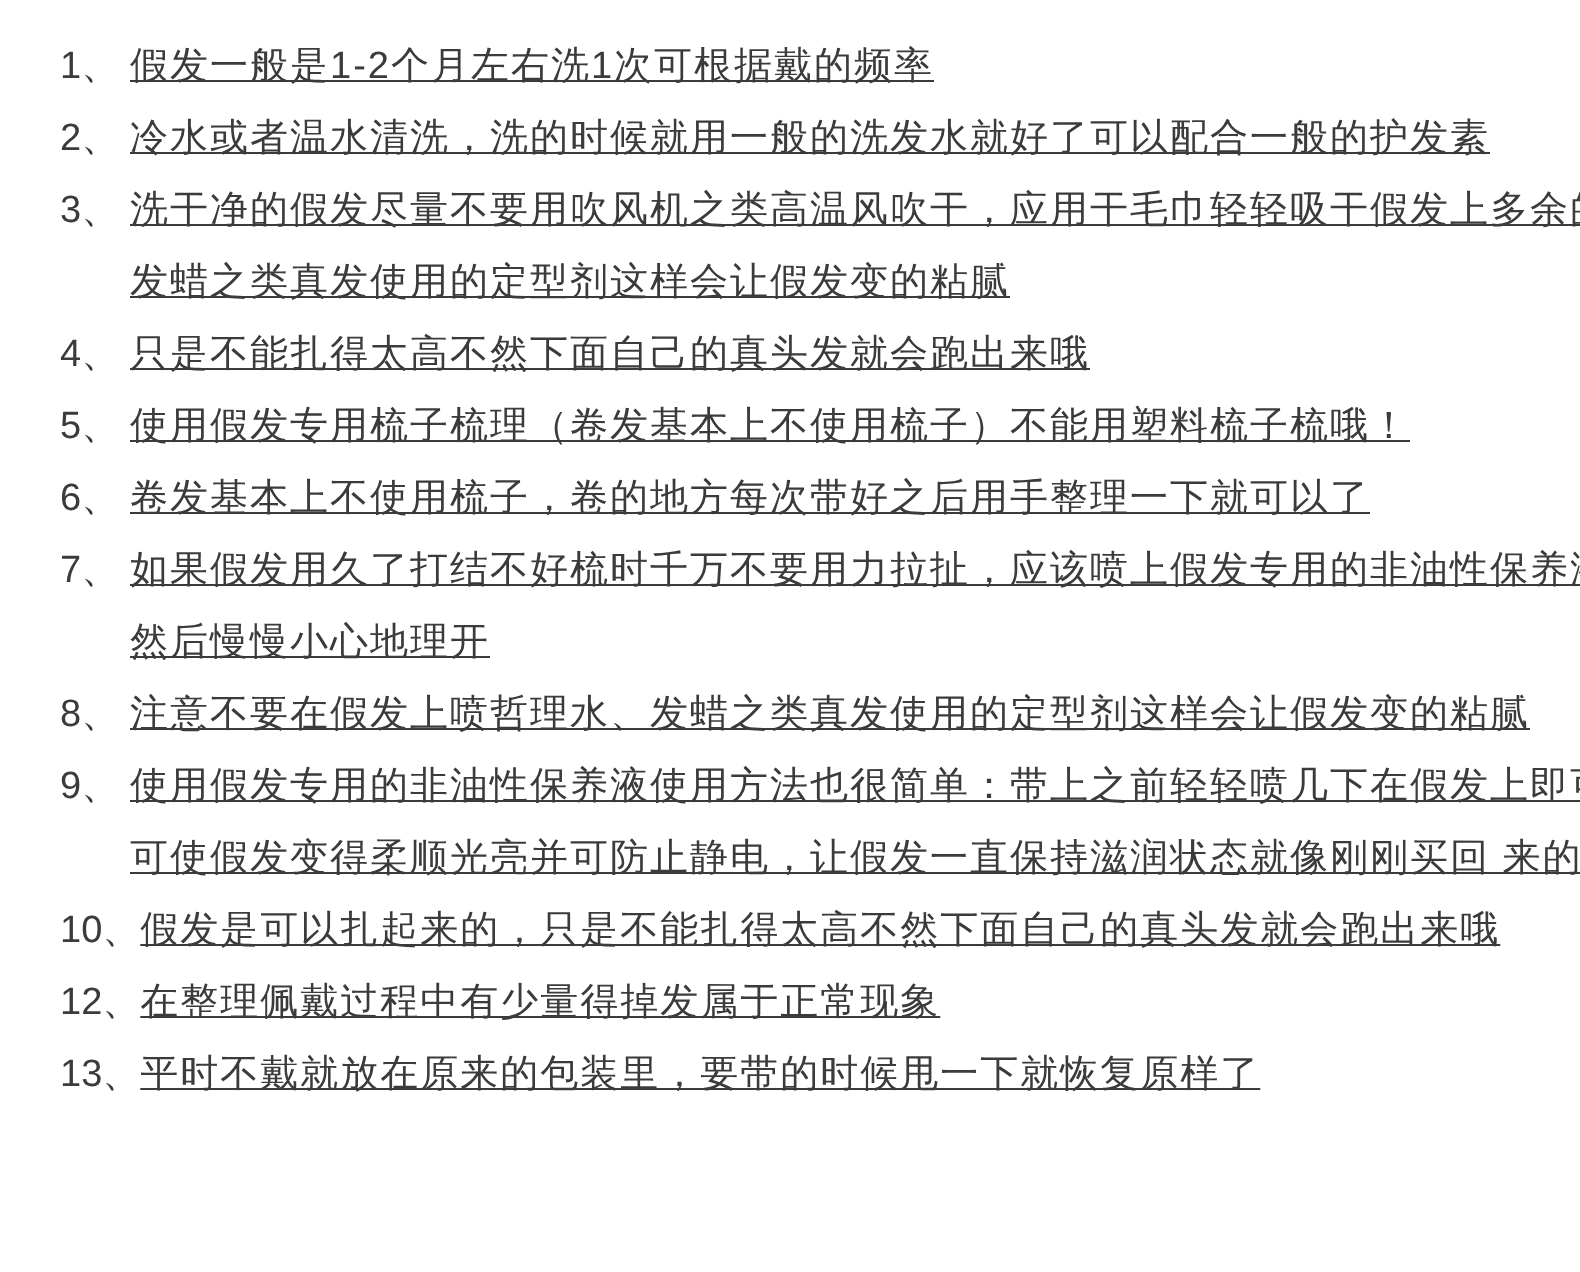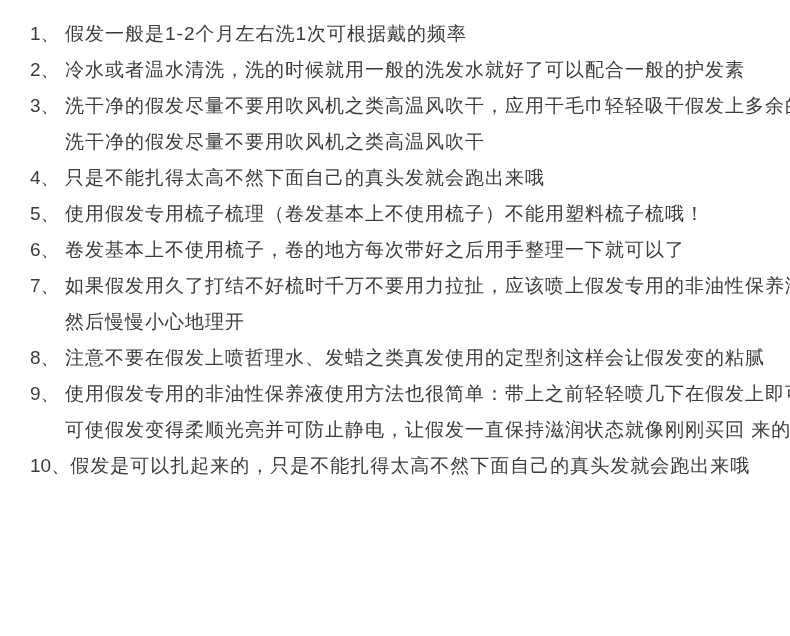--- a/index.html
+++ b/index.html
@@ -28,20 +28,21 @@
     font-size: 19px;
     line-height: 36px;
     white-space: nowrap;
   }
   .item.wide .num {
     flex-basis: 40px;
   }
   .txt {
     flex: 1 1 auto;
     min-width: 0;
+    text-decoration: underline;
   }
   .ln {
     font-size: 19px;
     line-height: 36px;
     letter-spacing: 1px;
     white-space: nowrap;
     overflow: hidden;
   }
 </style>
 </head>
@@ -60,21 +61,21 @@
     <span class="num">2、</span>
     <div class="txt">
       <div class="ln">冷水或者温水清洗，洗的时候就用一般的洗发水就好了可以配合一般的护发素</div>
     </div>
   </div>
 
   <div class="item">
     <span class="num">3、</span>
     <div class="txt">
       <div class="ln">洗干净的假发尽量不要用吹风机之类高温风吹干，应用干毛巾轻轻吸干假发上多余的</div>
-      <div class="ln">洗干净的假发尽量不要用吹风机之类高温风吹干</div>
+      <div class="ln">发蜡之类真发使用的定型剂这样会让假发变的粘腻</div>
     </div>
   </div>
 
   <div class="item">
     <span class="num">4、</span>
     <div class="txt">
       <div class="ln">只是不能扎得太高不然下面自己的真头发就会跑出来哦</div>
     </div>
   </div>
 
@@ -116,15 +117,27 @@
   </div>
 
   <div class="item wide">
     <span class="num">10、</span>
     <div class="txt">
       <div class="ln">假发是可以扎起来的，只是不能扎得太高不然下面自己的真头发就会跑出来哦</div>
     </div>
   </div>
 
 
+  <div class="item wide">
+    <span class="num">12、</span>
+    <div class="txt">
+      <div class="ln">在整理佩戴过程中有少量得掉发属于正常现象</div>
+    </div>
+  </div>
 
+  <div class="item wide">
+    <span class="num">13、</span>
+    <div class="txt">
+      <div class="ln">平时不戴就放在原来的包装里，要带的时候甩一下就恢复原样了</div>
+    </div>
+  </div>
 
 </div>
 
 </body></html>

